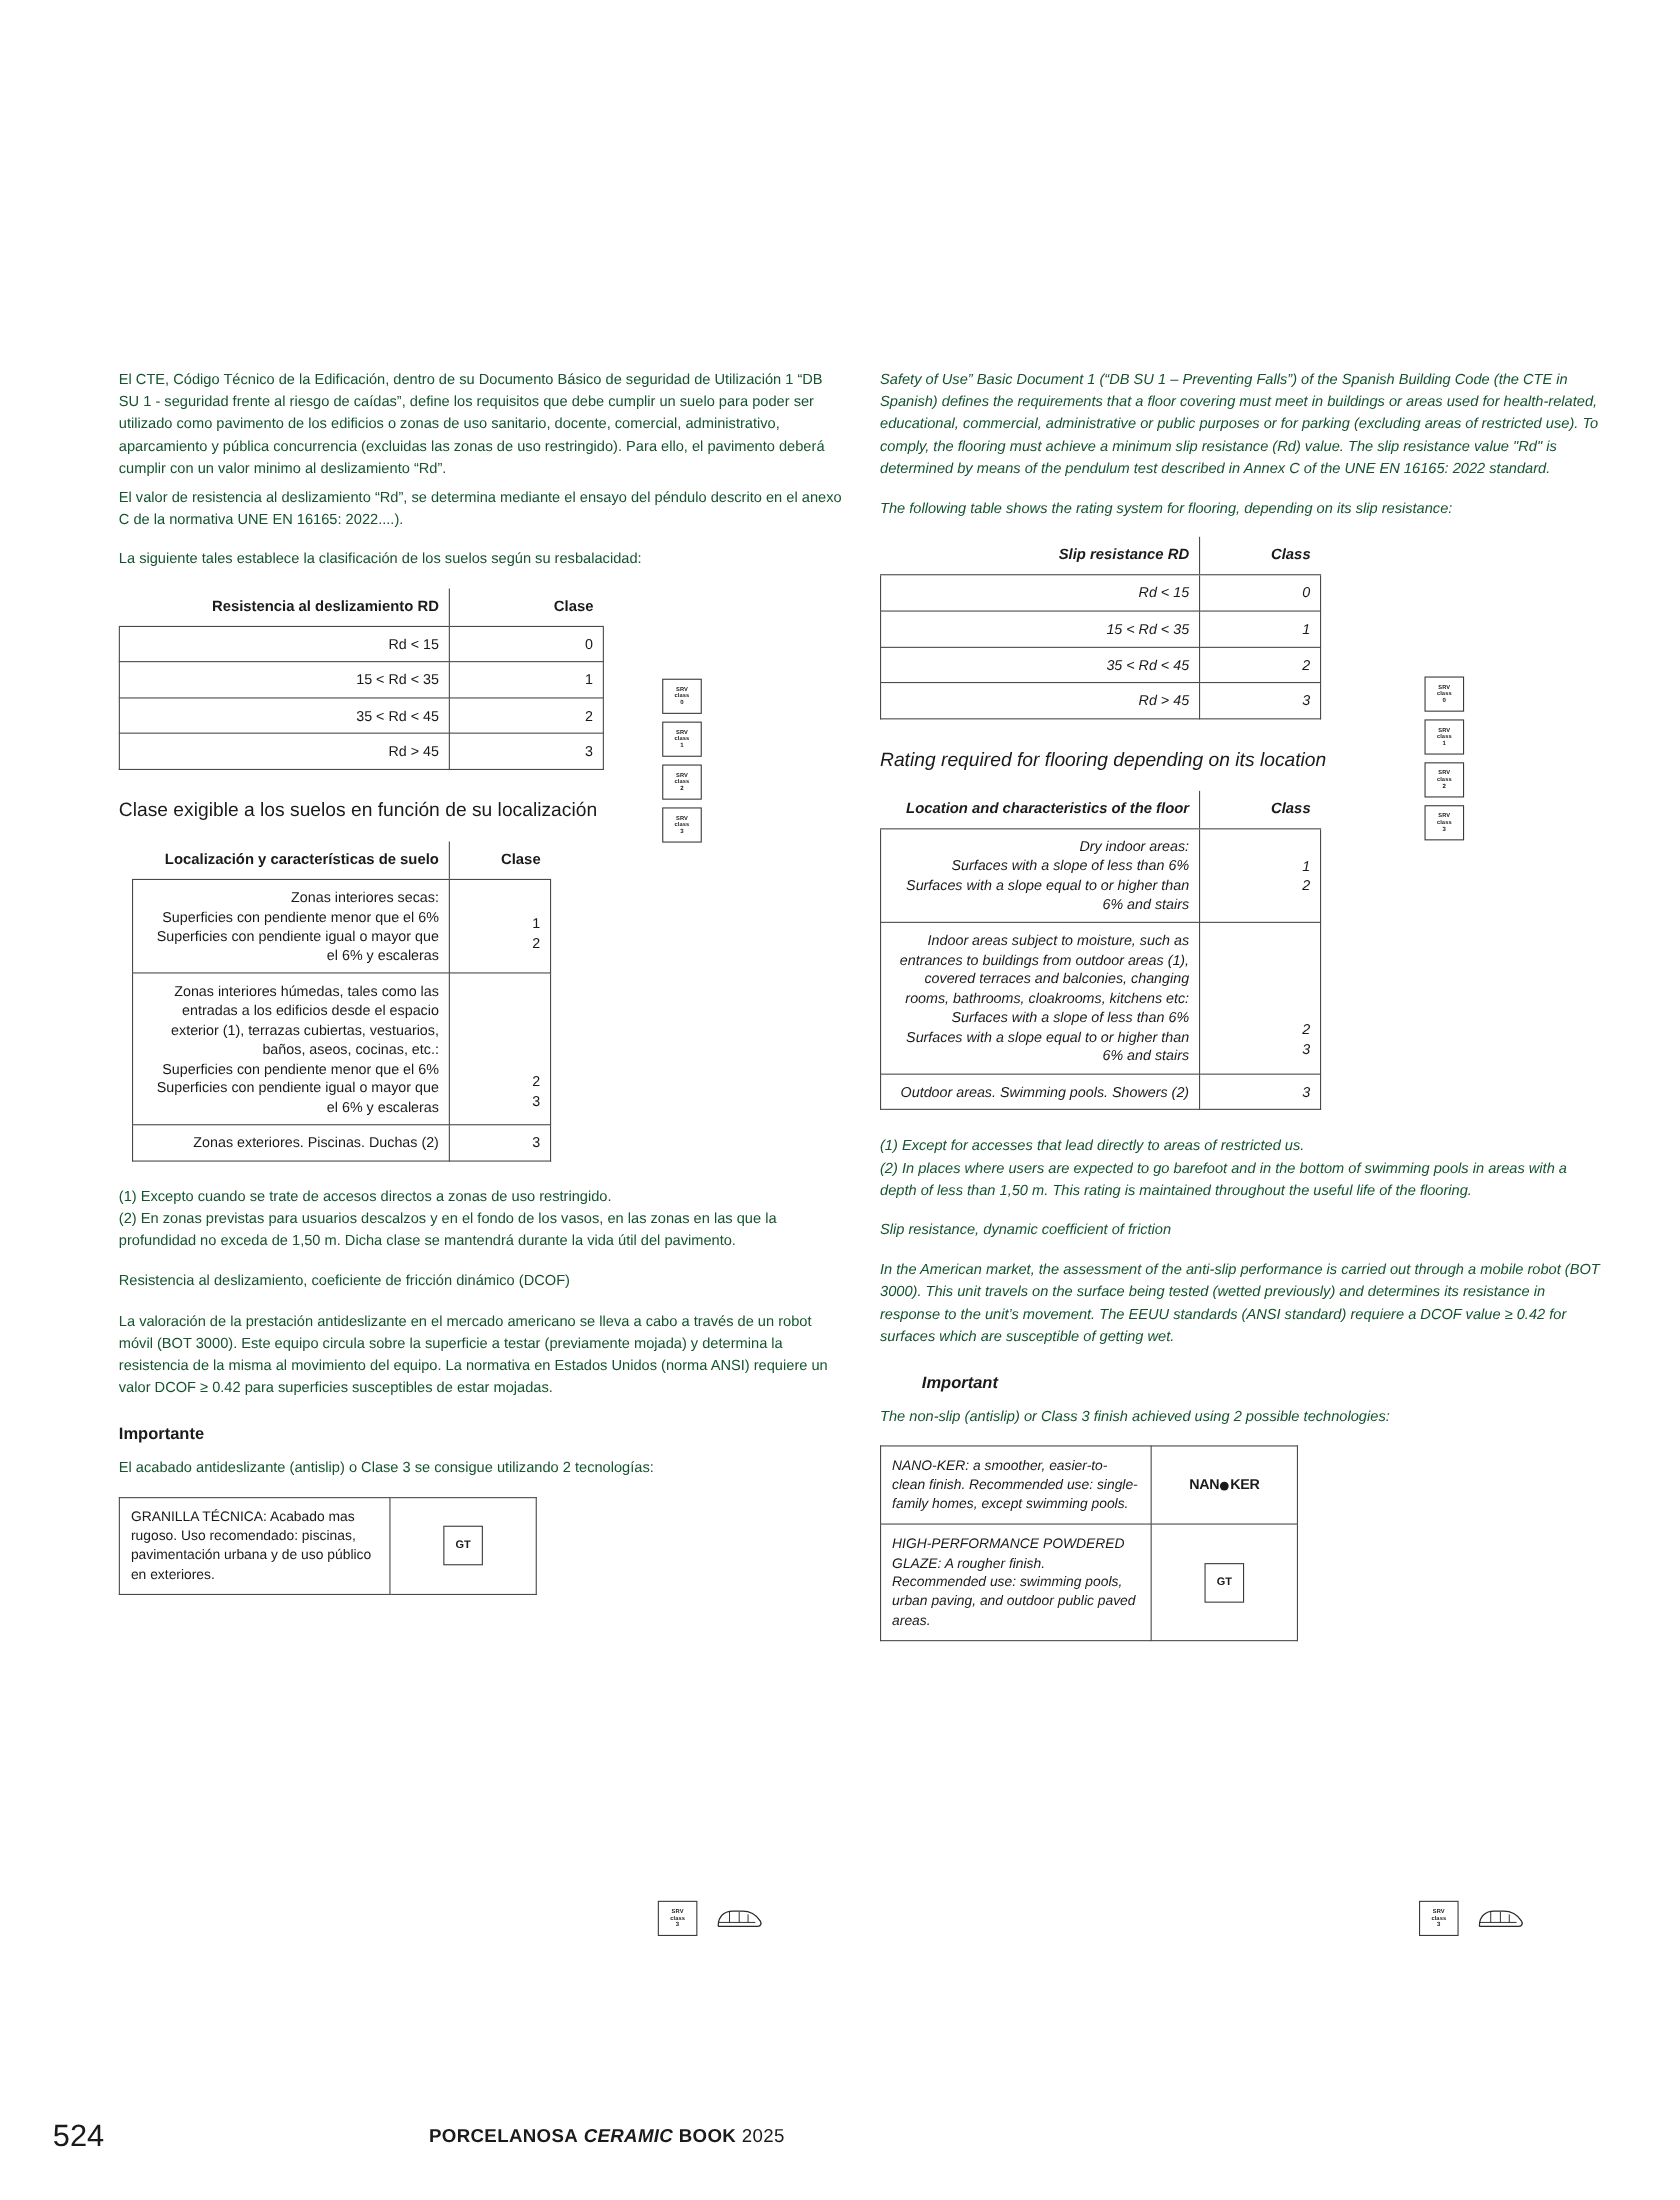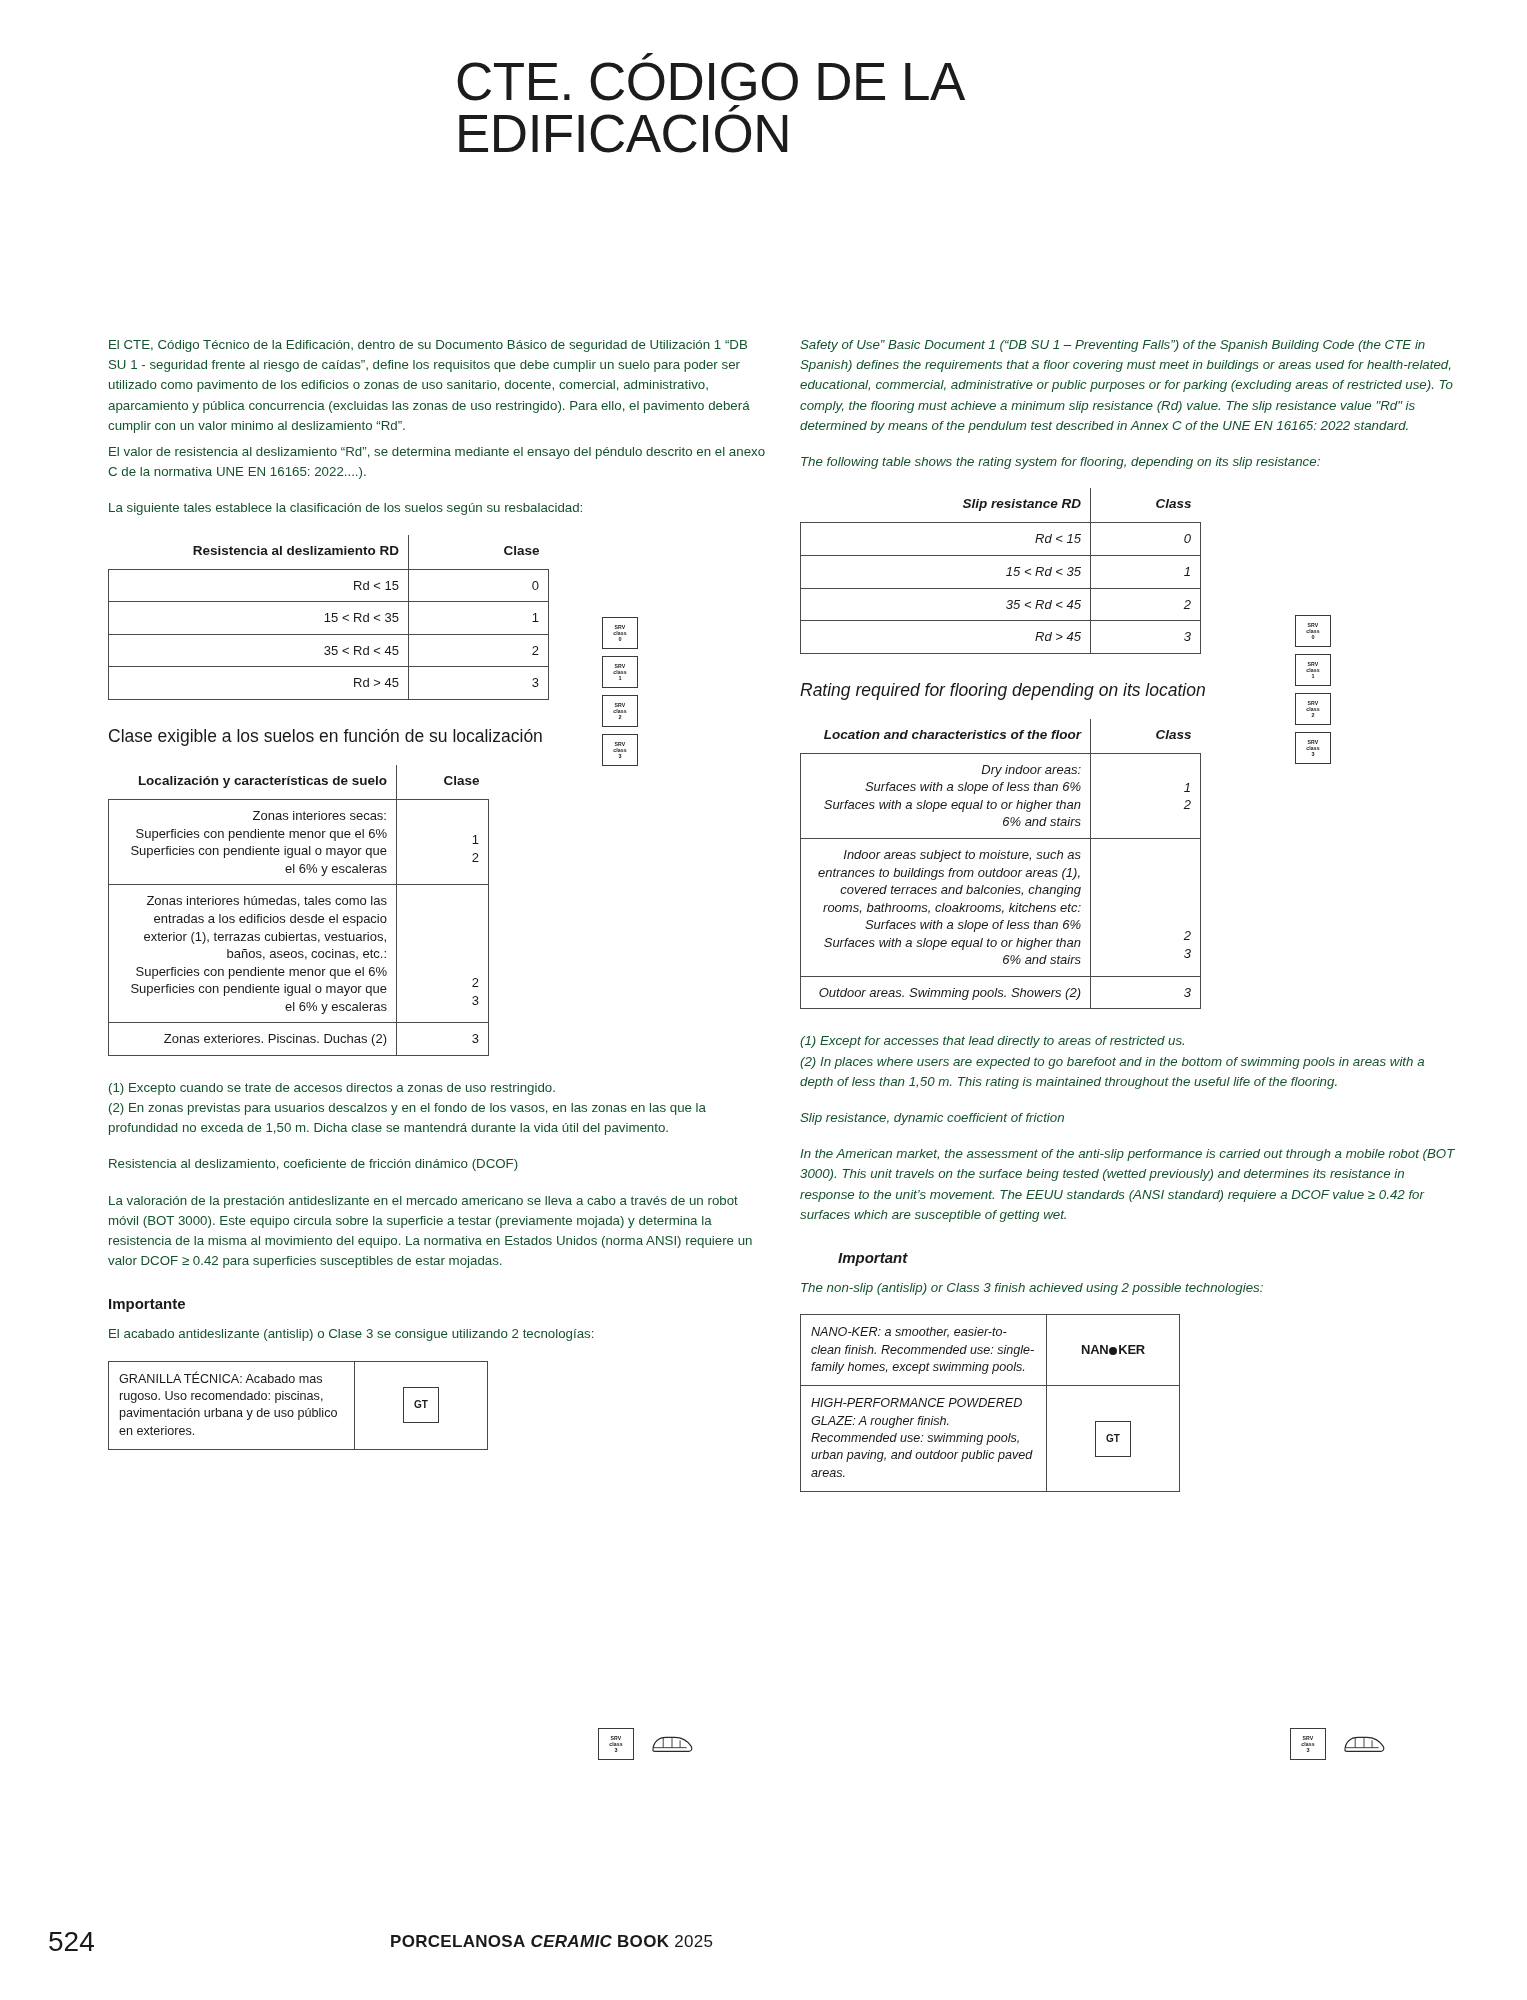--- a/index.html
+++ b/index.html
@@ -102,21 +102,21 @@
     border-left: 1px solid #4a4a4a;
   }
   .col-right table.tbl thead th { font-weight: 600; font-style: italic;}
   .col-right table.tbl td { font-style: italic; }
 
   
   .rd-table { width: 440px; }
   .rd-table col.c1 { width: 300px; }
   .rd-table col.c2 { width: 140px; }
 
-  .loc-table { width: 380px; }
+  .loc-table { width: 380px; margin-left: 12px; }
   .loc-table col.c1 { width: 288px; }
   .loc-table col.c2 { width: 92px; }
 
   .loc-table-en { width: 400px; }
   .loc-table-en col.c1 { width: 290px; }
   .loc-table-en col.c2 { width: 110px; }
 
   .rd-table-en { width: 400px; }
   .rd-table-en col.c1 { width: 290px; }
   .rd-table-en col.c2 { width: 110px; }
@@ -219,21 +219,20 @@
   .footer-brand .b { font-weight: 700; }
   .footer-brand .i { font-weight: 700; font-style: italic; }
   .footer-brand .y { font-weight: 400; }
 </style>
 </head>
 <body>
 
 <div class="page">
 
   <div class="title-block">
-    <div class="title-main">CTE. CÓDIGO DE LA EDIFICACIÓN</div>
   </div>
 
   <div class="col col-left">
     <p class="body">El CTE, Código Técnico de la Edificación, dentro de su Documento Básico de seguridad de Utilización 1 “DB SU 1 - seguridad frente al riesgo de caídas”, define los requisitos que debe cumplir un suelo para poder ser utilizado como pavimento de los edificios o zonas de uso sanitario, docente, comercial, administrativo, aparcamiento y pública concurrencia (excluidas las zonas de uso restringido). Para ello, el pavimento deberá cumplir con un valor minimo al deslizamiento “Rd”.</p>
     <p class="body" style="margin-top:-10px;">El valor de resistencia al deslizamiento “Rd”, se determina mediante el ensayo del péndulo descrito en el anexo C de la normativa UNE EN 16165: 2022....).</p>
     <p class="body">La siguiente tales establece la clasificación de los suelos según su resbalacidad:</p>
 
     <table class="tbl rd-table">
       <colgroup>
           <col class="c1">

